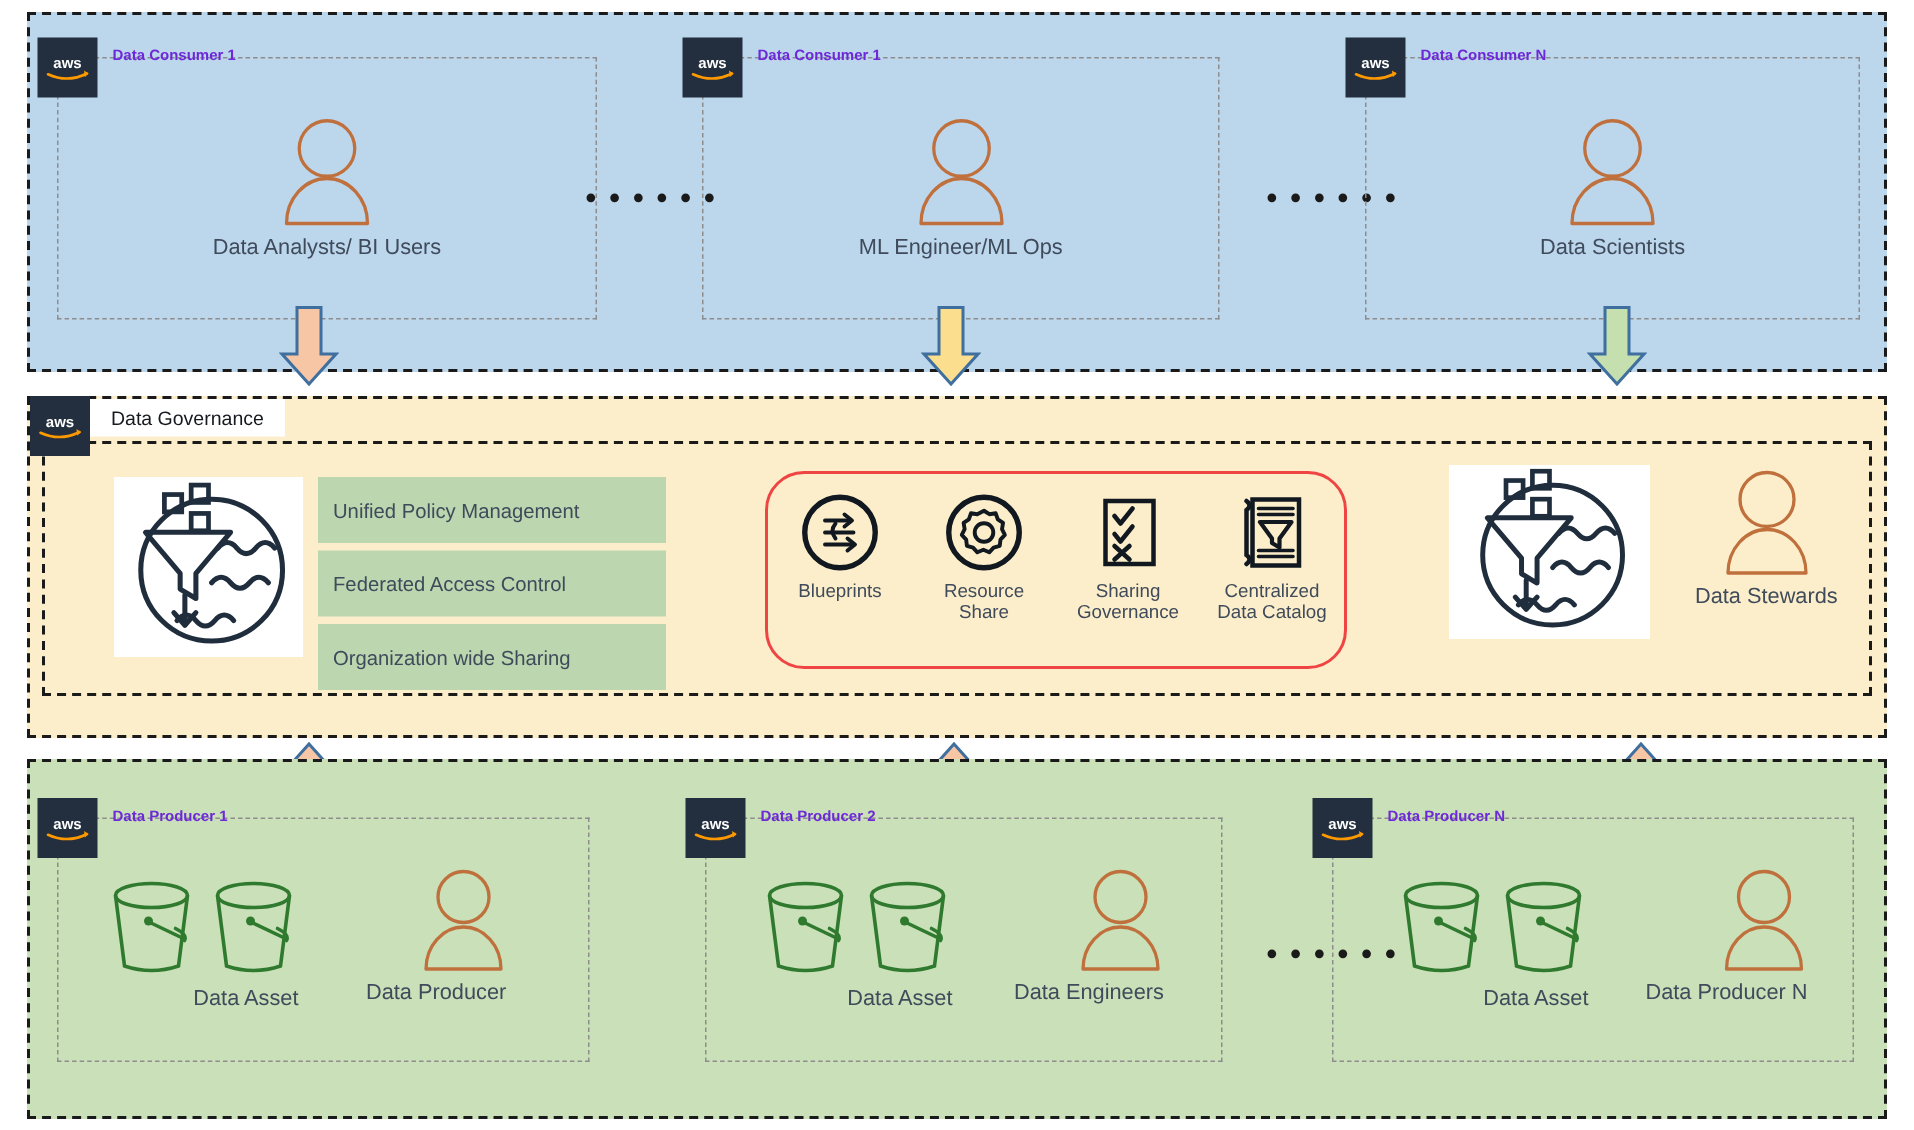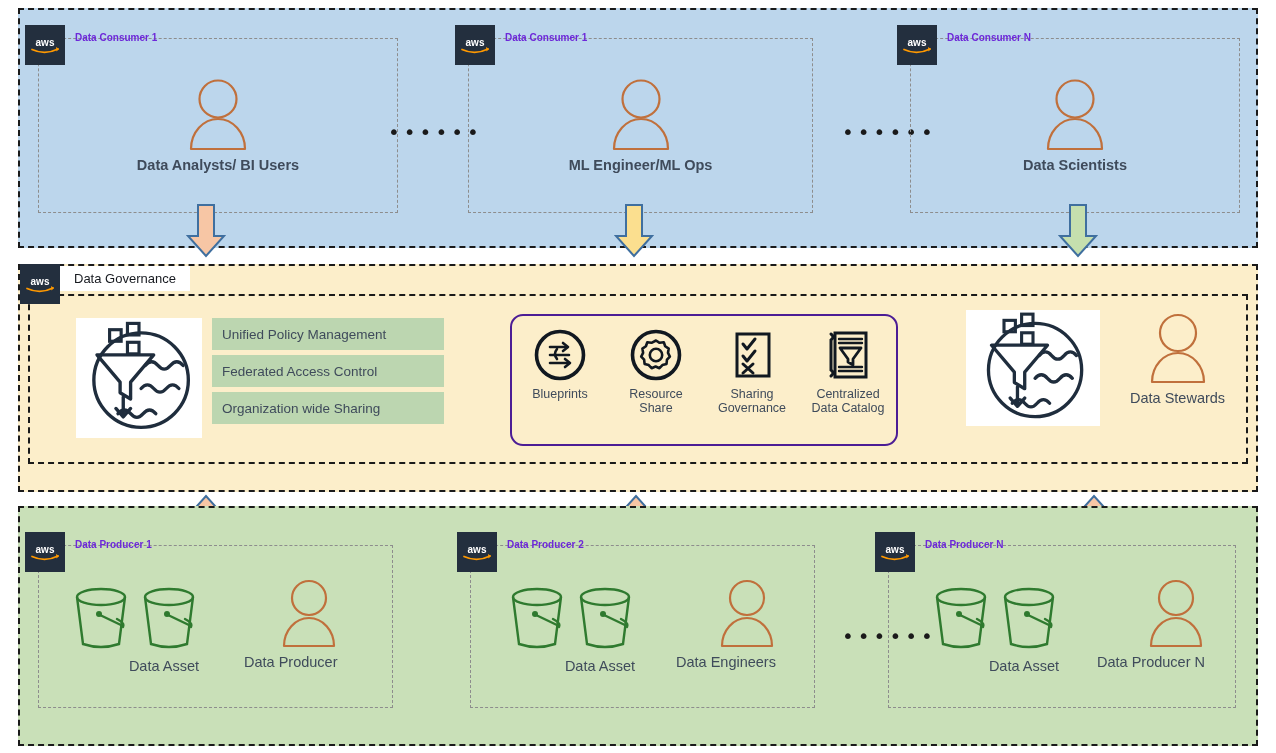--- a/index.html
+++ b/index.html
@@ -43,47 +43,47 @@
     z-index:5;
   }
   .aws-logo svg{width:30px;height:22px;display:block;}
   .acct-title{
     position:absolute;left:36px;top:-7px;
     font-size:10px;font-weight:bold;color:#6d28d9;
     white-space:nowrap;z-index:4;
   }
   .person-wrap{
     position:absolute;left:0;right:0;top:38px;
-    display:flex;flex-direction:column;align-items:center;font-weight:bold;
+    display:flex;flex-direction:column;align-items:center;
   }
   .caption{font-size:14.5px;color:#3f4b5b;margin-top:6px;white-space:nowrap;}
 
   .dots{
     position:absolute;font-size:20px;letter-spacing:4px;color:#1a1a1a;
     line-height:1;font-family:"DejaVu Sans",sans-serif;
   }
 
   
   .arrow{position:absolute;}
 
   
   #lake-icon-left{position:absolute;left:76px;top:318px;width:126px;height:120px;background:#ffffff;}
   #lake-icon-right{position:absolute;left:966px;top:310px;width:134px;height:116px;background:#ffffff;}
   .lake-svg{width:100%;height:100%;display:block;}
 
   .pill-list{position:absolute;left:212px;top:318px;width:232px;}
   .pill{
     background:#bcd6b0;color:#3f4b5b;font-size:13.5px;
     padding:7px 10px;margin-bottom:5px;box-sizing:border-box;
-    height:32px;display:flex;align-items:center;white-space:nowrap;
+    height:44px;display:flex;align-items:center;white-space:nowrap;
   }
 
   #services-box{
     position:absolute;left:510px;top:314px;width:388px;height:132px;
-    border:2px solid #4c1d95;border-radius:13px;box-sizing:border-box;
+    border:2px solid #ef4444;border-radius:26px;box-sizing:border-box;
   }
   #services-row{
     position:absolute;left:0;top:0;width:100%;height:100%;
     display:flex;align-items:flex-start;justify-content:space-around;
     padding-top:12px;box-sizing:border-box;
   }
   .service{width:84px;display:flex;flex-direction:column;align-items:center;}
   .service .ic{width:54px;height:54px;}
   .service .ic svg{width:100%;height:100%;display:block;}
   .service .lbl{

